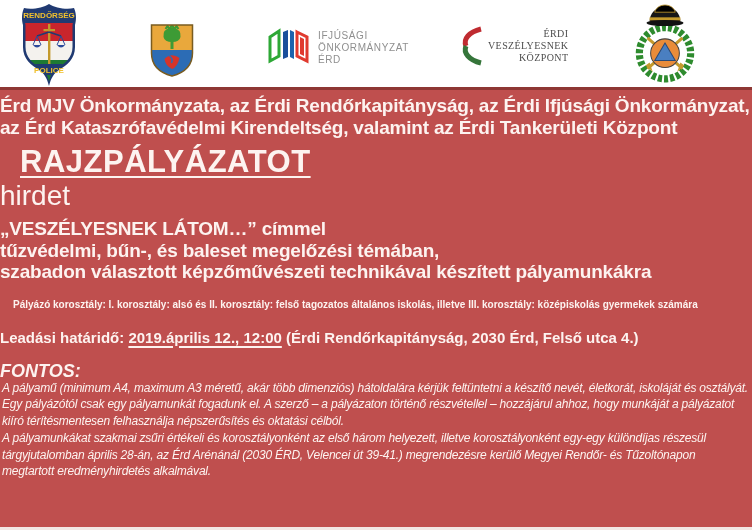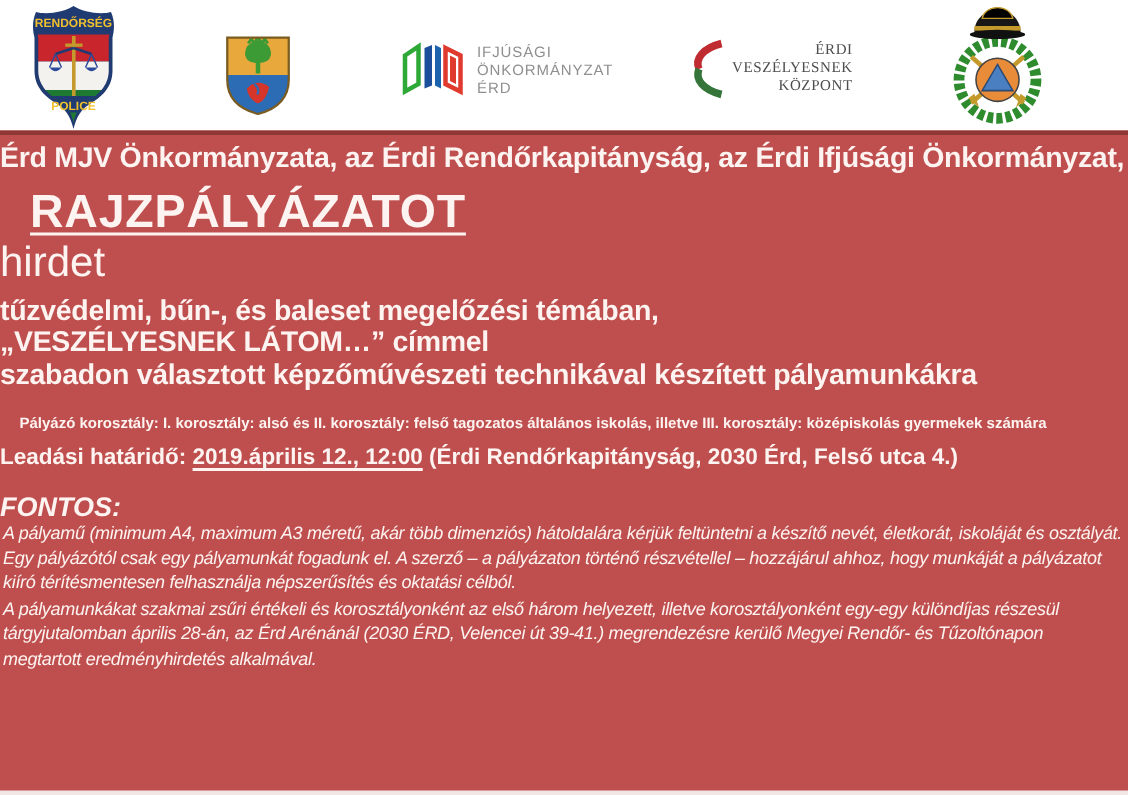--- a/index.html
+++ b/index.html
@@ -26,21 +26,21 @@
   .content{
     position:absolute;top:90px;left:0;width:752px;bottom:4px;
     color:#fdf3f0;text-align:left;
   }
   .org{font-size:19px;font-weight:700;line-height:21.5px;margin-top:5px;letter-spacing:-0.2px;}
   .title-main{font-size:31px;font-weight:800;line-height:33px;margin-top:7px;letter-spacing:0.5px;margin-left:20px;}
   .title-main span{text-decoration:underline;text-decoration-thickness:2px;text-underline-offset:4px;}
   .title-sub{font-size:28px;font-weight:400;line-height:30px;margin-top:3px;}
   .subtitle{font-size:19px;font-weight:700;line-height:21.5px;margin-top:7px;letter-spacing:-0.2px;}
   .age{font-size:10px;font-weight:700;line-height:18px;margin:13px auto 0;width:726px;}
-  .deadline{font-size:15px;font-weight:700;line-height:17px;margin-top:4px;}
+  .deadline{font-size:15px;font-weight:700;line-height:17px;margin-top:15px;}
   .deadline .u{text-decoration:underline;text-decoration-thickness:1.5px;text-underline-offset:3px;}
   .fontos{font-size:18px;font-weight:700;font-style:italic;line-height:16px;margin-top:17px;}
   .para{font-size:12px;font-weight:400;font-style:italic;line-height:16.5px;margin:1px auto 0;width:748px;letter-spacing:-0.2px;}
 </style>
 </head>
 <body>
 
 <div class="poster">
 
   <div class="logo-band">
@@ -137,30 +137,31 @@
         <ellipse cx="30" cy="18.5" rx="18" ry="3" fill="#111111"></ellipse>
       </svg>
     </div>
   </div>
 
   <div class="divider"></div>
 
   <div class="content">
     <div class="org">
       <div>Érd MJV Önkormányzata, az Érdi Rendőrkapitányság, az Érdi Ifjúsági Önkormányzat,</div>
+      <div>az Érd Kataszrófavédelmi Kirendeltség, valamint az Érdi Tankerületi Központ</div>
     </div>
 
     <div class="title-main">
       <span>RAJZPÁLYÁZATOT</span>
     </div>
     <div class="title-sub">hirdet</div>
 
     <div class="subtitle">
+      <div>„VESZÉLYESNEK LÁTOM…” címmel</div>
       <div>tűzvédelmi, bűn-, és baleset megelőzési témában,</div>
-      <div>„VESZÉLYESNEK LÁTOM…” címmel</div>
       <div>szabadon választott képzőművészeti technikával készített pályamunkákra</div>
     </div>
 
     <div class="age">Pályázó korosztály: I. korosztály: alsó és II. korosztály: felső tagozatos általános iskolás, illetve III. korosztály: középiskolás gyermekek számára</div>
 
     <div class="deadline">
       <span>Leadási határidő: </span><span class="u">2019.április 12., 12:00</span><span> (Érdi Rendőrkapitányság, 2030 Érd, Felső utca 4.)</span>
     </div>
 
     <div class="fontos">FONTOS:</div>

